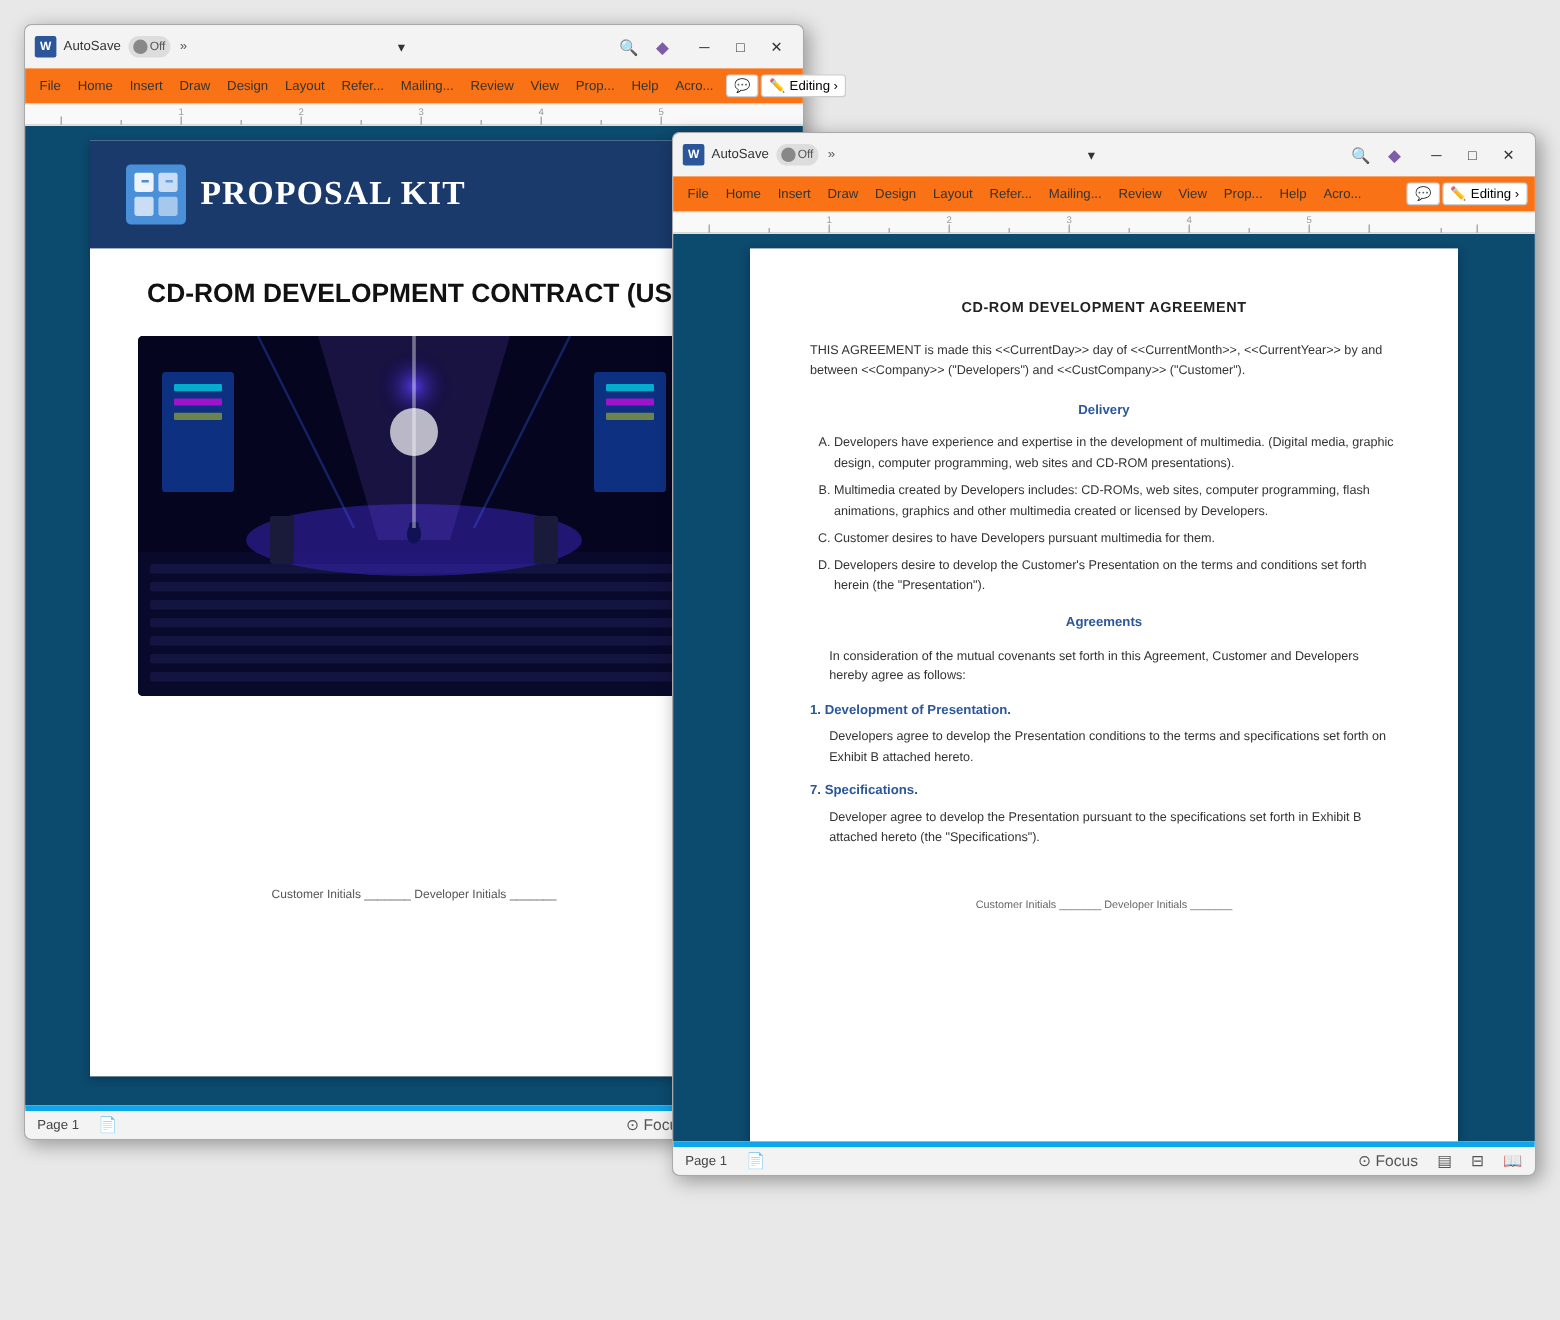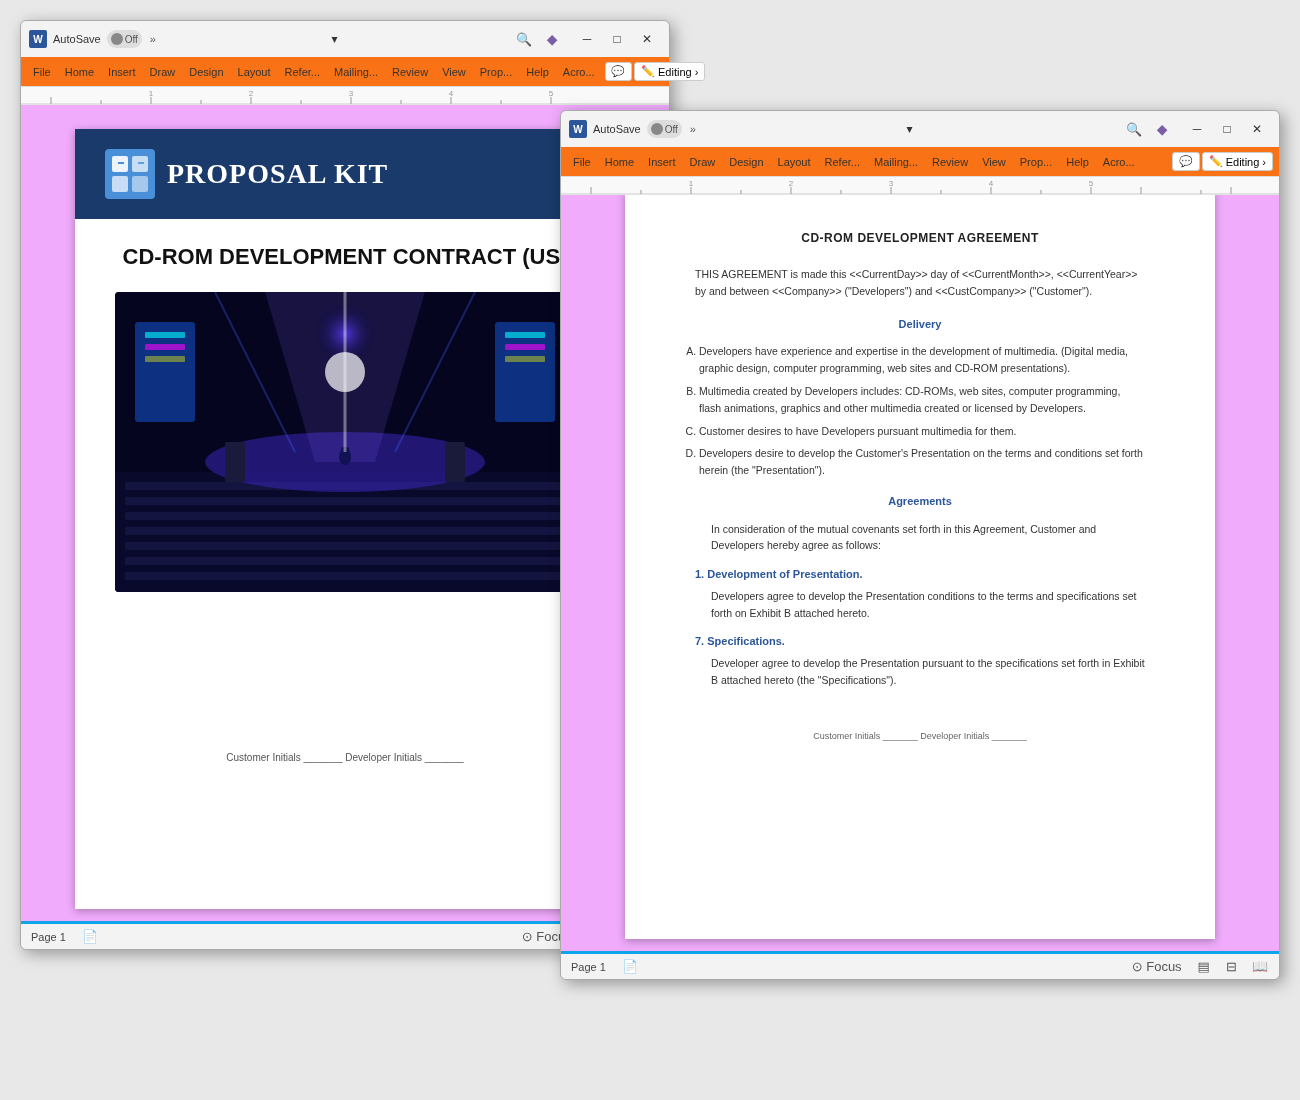--- a/index.html
+++ b/index.html
@@ -123,33 +123,33 @@
       border-radius: 3px;
       padding: 2px 6px;
       font-size: 11px;
       cursor: pointer;
     }
 
     
     .doc-area {
       flex: 1;
       overflow: hidden;
-      background: #f0abfc;
+      background: #0c4a6e;
       position: relative;
       display: flex;
-      align-items: flex-end;
+      align-items: flex-start;
       justify-content: center;
       padding: 16px;
     }
 
     
     .status-bar {
       height: 28px;
       background: #f3f3f3;
-      border-top: 3px solid #0ea5e9;
+      border-top: 5px solid #0ea5e9;
       display: flex;
       align-items: center;
       padding: 0 10px;
       gap: 16px;
       font-size: 11px;
       color: #444;
       flex-shrink: 0;
       border-radius: 0 0 6px 6px;
     }
     .status-bar .spacer { flex: 1; }
@@ -244,21 +244,21 @@
     }
     .cover-initials {
       font-size: 10px;
       color: #555;
       text-align: center;
       margin-top: 160px;
     }
 
     
     .contract-page {
-      padding: 40px 70px;
+      padding: 40px 50px;
       font-size: 11px;
       line-height: 1.6;
       color: #222;
     }
     .contract-title {
       text-align: center;
       font-weight: bold;
       font-size: 12px;
       margin-bottom: 18px;
       letter-spacing: 0.5px;
@@ -270,21 +270,21 @@
       color: #333;
     }
     .contract-section-title {
       text-align: center;
       font-weight: bold;
       color: #2b579a;
       font-size: 11px;
       margin: 14px 0 10px;
     }
     .contract-list {
-      margin-left: 4px;
+      margin-left: 20px;
       margin-bottom: 10px;
     }
     .contract-list li {
       font-size: 10.5px;
       line-height: 1.6;
       color: #333;
       margin-bottom: 6px;
     }
     .contract-numbered {
       font-weight: bold;

